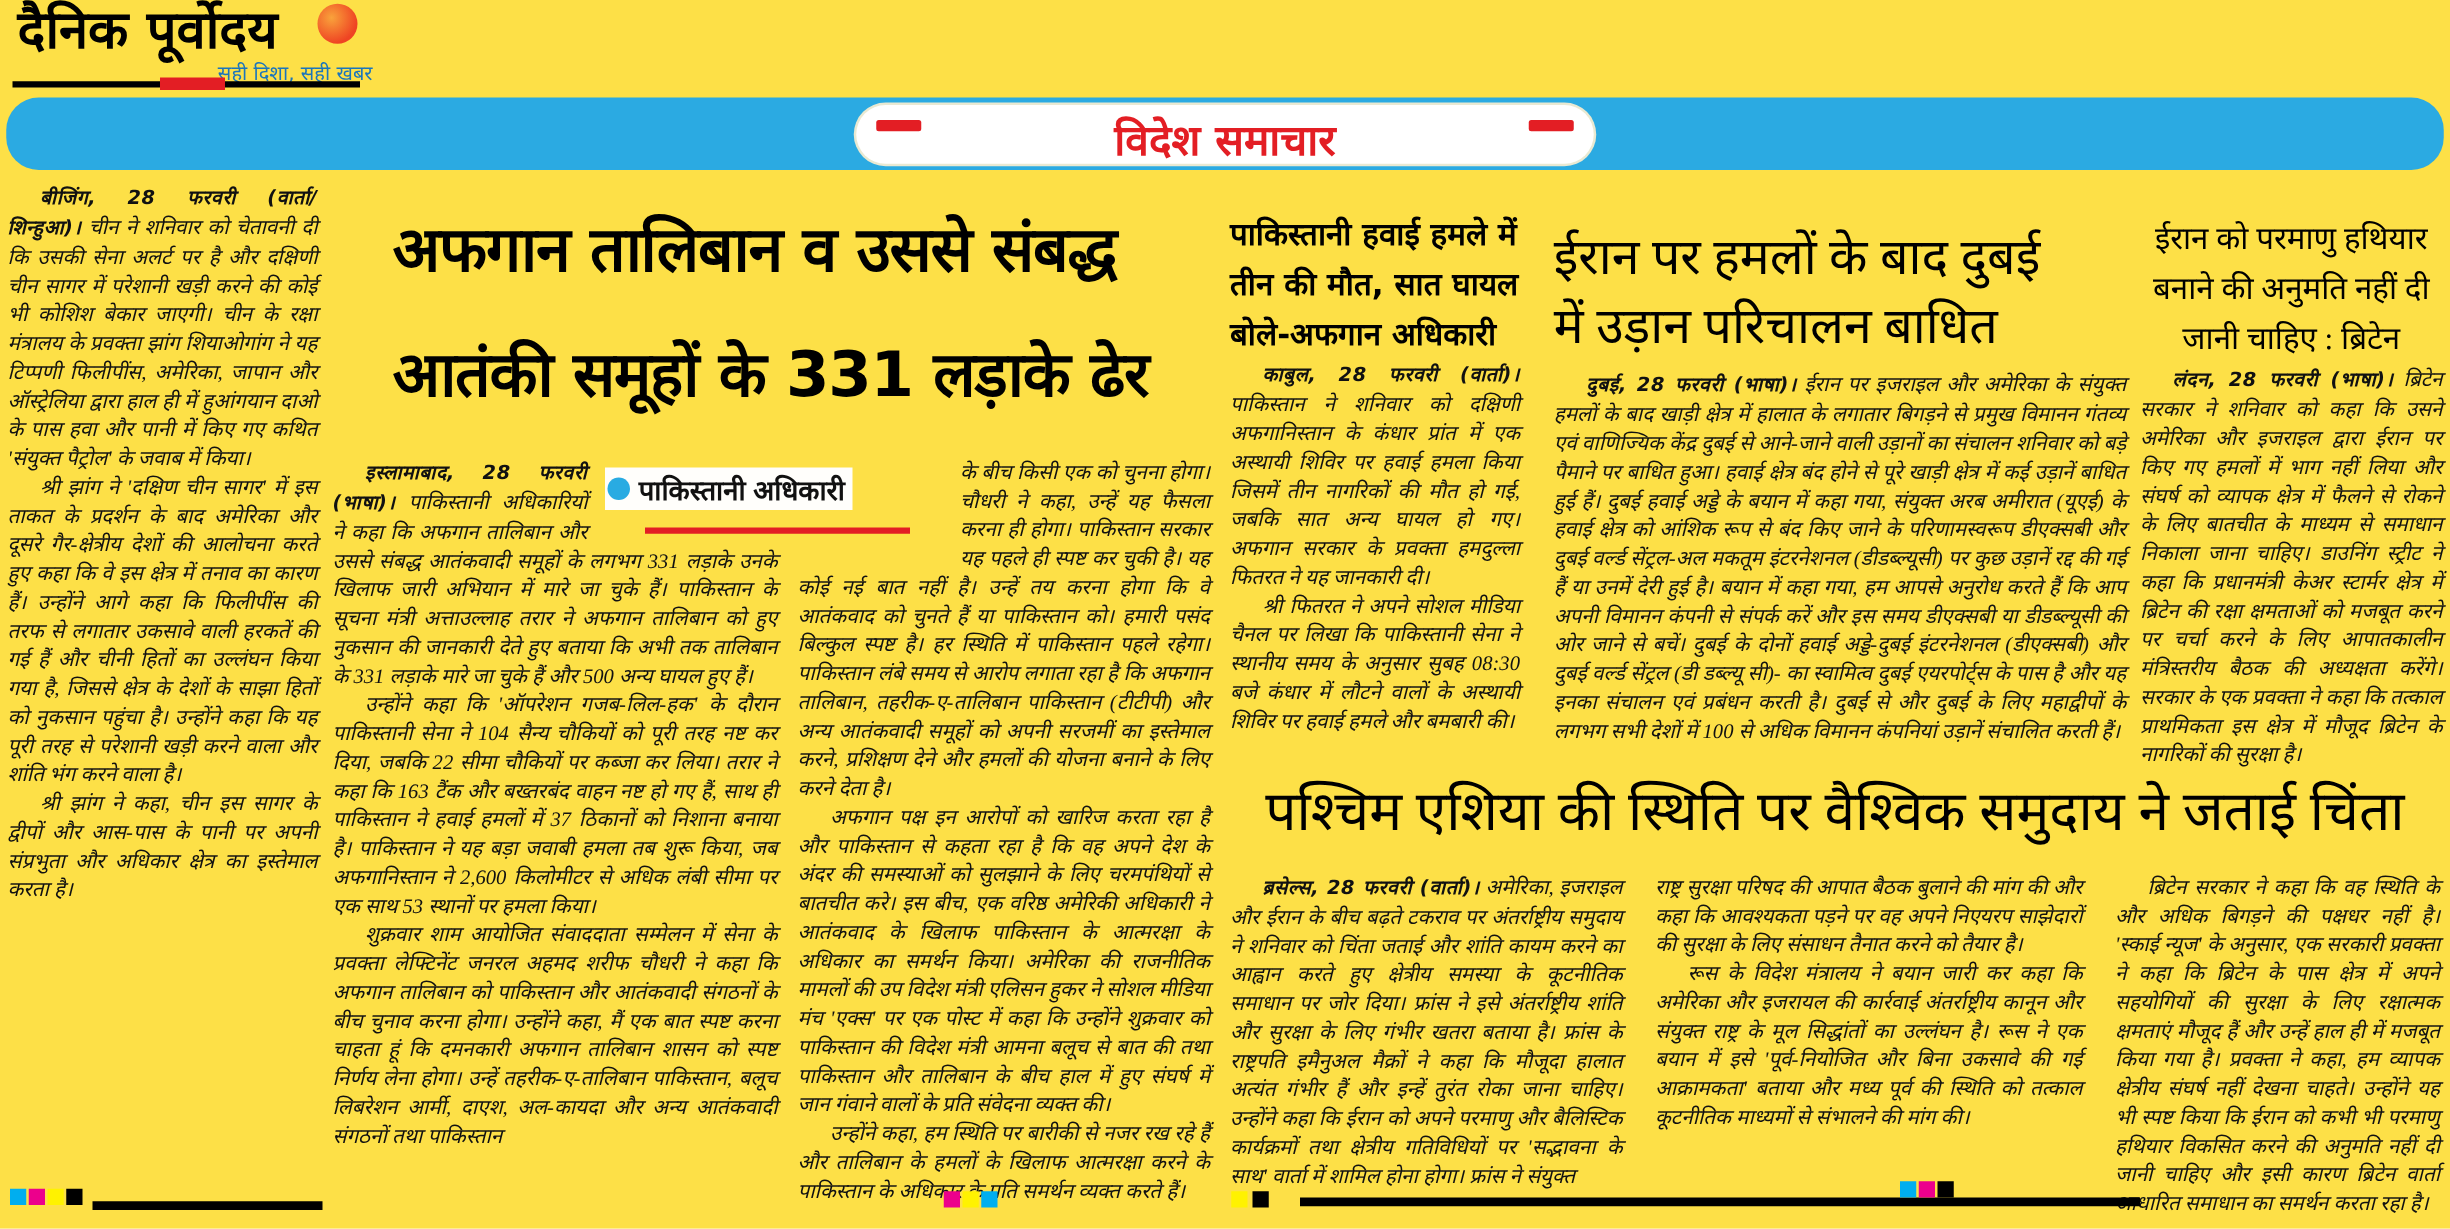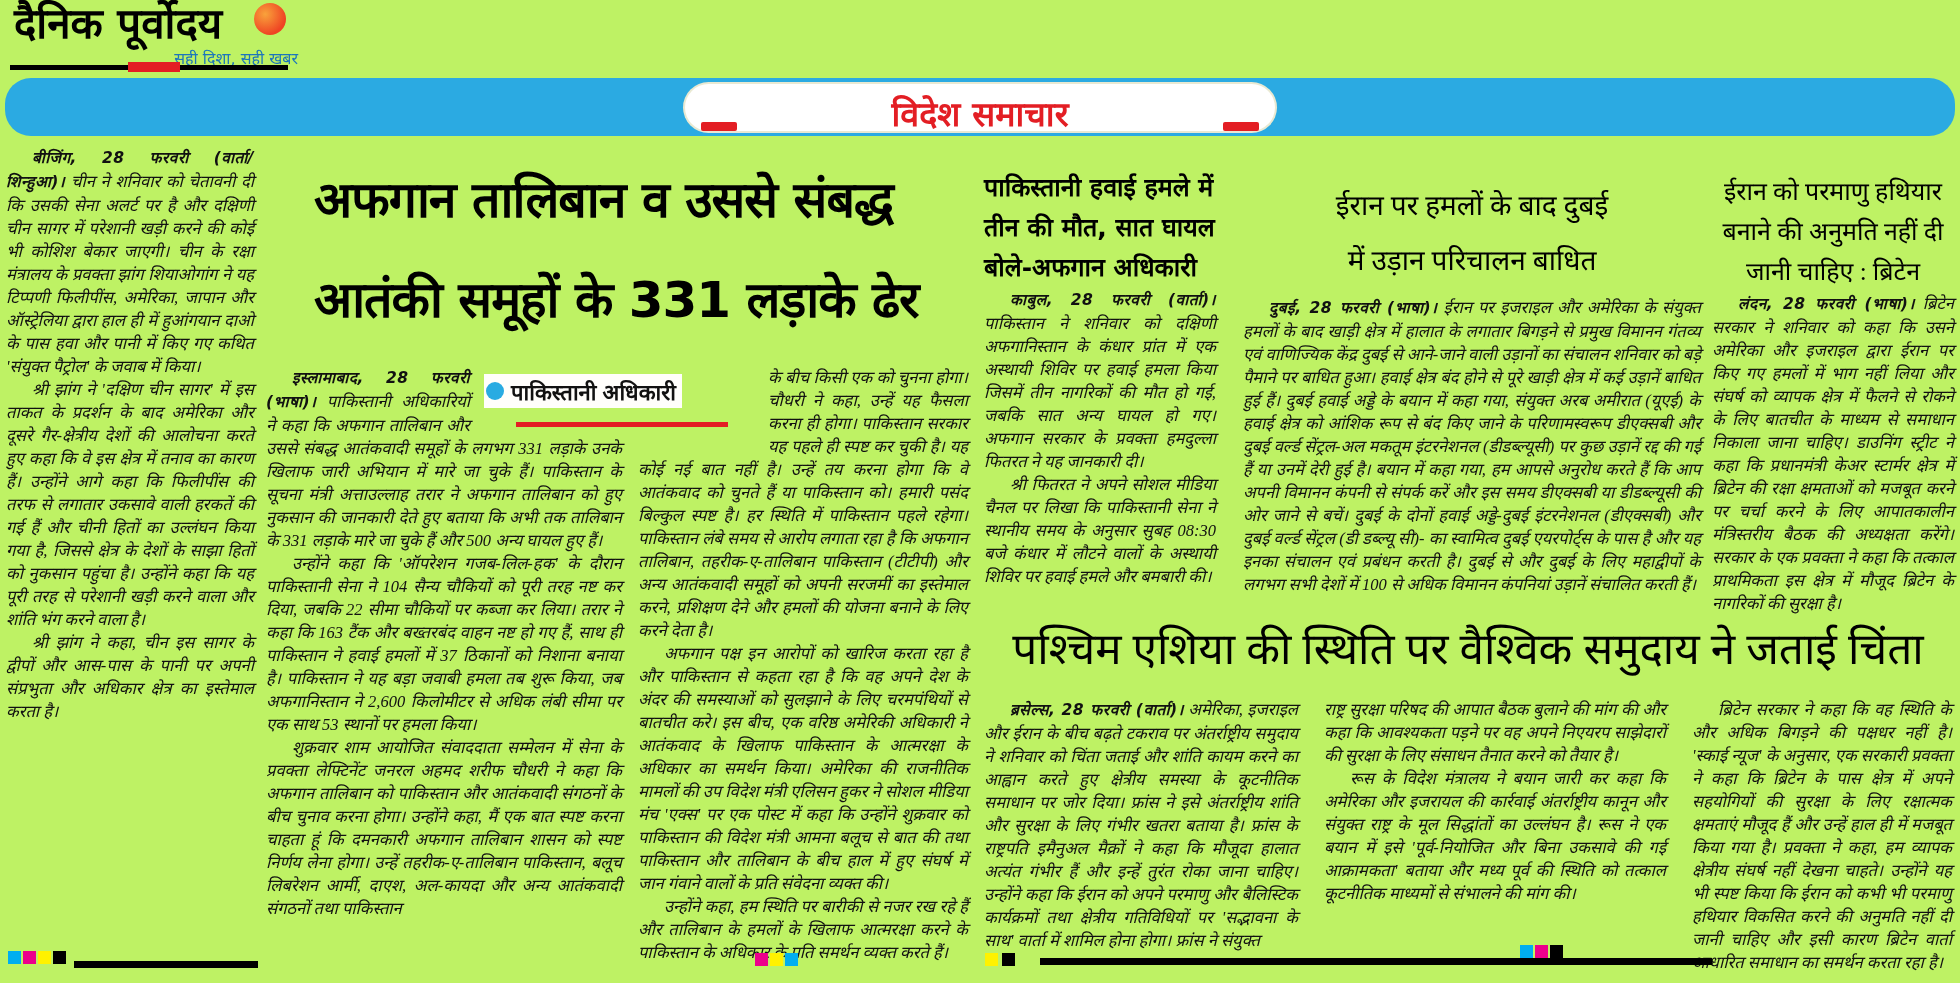--- a/index.html
+++ b/index.html
@@ -1,34 +1,34 @@
 <!DOCTYPE html>
 <html><head>
 <meta charset="utf-8">
 <style>
   html,body{margin:0;padding:0;background:#ffffff;}
-  #page{position:relative;width:1960px;height:983px;background:#bef264;overflow:hidden;
+  #page{position:relative;width:1960px;height:983px;background:#fde047;overflow:hidden;
         font-family:"Liberation Serif","DejaVu Serif",serif;color:#111;}
 
   
   .logo-wrap{position:absolute;left:14px;top:0;width:290px;height:64px;}
   .logo-sun{position:absolute;left:240px;top:3px;width:32px;height:32px;border-radius:50%;
             background:radial-gradient(circle at 35% 35%,#f9a23b,#ef4423 70%);}
   .logo-text{position:absolute;left:0;top:-2px;font-family:"DejaVu Sans","Liberation Sans",sans-serif;
              font-weight:bold;font-size:42px;line-height:52px;color:#000;white-space:nowrap;}
   .tagline{position:absolute;left:0;top:47px;width:284px;text-align:right;color:#1b75bc;
            font-family:"DejaVu Sans",sans-serif;font-weight:normal;font-size:16px;}
   .masthead-rule{position:absolute;left:10px;top:65px;width:278px;height:5px;background:#000;}
   .masthead-redmark{position:absolute;left:128px;top:62px;width:52px;height:10px;background:#e31e24;}
 
   
   .banner{position:absolute;left:5px;top:78px;width:1950px;height:58px;background:#2baae2;border-radius:26px;}
   .banner-pill{position:absolute;left:50%;transform:translateX(-50%);top:84px;width:590px;height:47px;
-               background:#fff;border-radius:24px;display:flex;align-items:flex-end;justify-content:space-between;
-               padding:0 16px;box-sizing:border-box;box-shadow:0 0 0 2px #e9e9d2;}
+               background:#fff;border-radius:24px;display:flex;align-items:flex-start;justify-content:space-between;
+               padding:12px 16px;box-sizing:border-box;box-shadow:0 0 0 2px #e9e9d2;}
   .banner-dash{width:36px;height:9px;background:#e31e24;border-radius:2px;flex:0 0 auto;}
   .banner-title{font-family:"DejaVu Sans",sans-serif;font-weight:bold;font-size:34px;color:#e31e24;line-height:1;}
 
   
   .art{position:absolute;}
   .hl-heavy{font-family:"DejaVu Sans","Liberation Sans",sans-serif;font-weight:800;color:#000;}
   .hl-thin{font-family:"Liberation Serif","DejaVu Serif",serif;font-weight:400;color:#000;}
   .body-txt{font-size:16.5px;line-height:23px;text-align:justify;font-style:italic;}
   .para{text-indent:26px;margin:0;}
   .para.noind{text-indent:0;}
@@ -47,21 +47,21 @@
   .spacer-l{float:left;width:130px;height:72px;}
   .kicker{position:absolute;left:218px;top:224px;display:flex;align-items:center;gap:7px;z-index:5;background:#fffefb;padding:2px 6px 2px 2px;}
   .kicker-dot{width:18px;height:18px;border-radius:50%;background:#29abe2;flex:0 0 auto;}
   .kicker-label{font-family:Liberation Sans, sans-serif;font-weight:bold;font-size:22px;white-space:nowrap;}
   .kicker-bar{position:absolute;left:250px;top:272px;width:212px;height:5px;background:#e31e24;z-index:5;}
   
   .a-air{left:984px;top:168px;width:232px;}
   .a-air .hl{font-size:25px;line-height:40px;}
   
   .a-dubai{left:1243px;top:178px;width:458px;}
-  .a-dubai .hl{font-size:28px;line-height:55px;text-align:center;white-space:nowrap;}
+  .a-dubai .hl{font-size:40px;line-height:55px;text-align:left;white-space:nowrap;}
   .a-dubai .body-txt{margin-top:8px;}
   
   .a-brit{left:1712px;top:172px;width:242px;}
   .a-brit .hl{font-size:25px;line-height:40px;text-align:center;white-space:nowrap;}
   
   .a-west{left:984px;top:612px;width:968px;}
   .a-west .hl{font-size:44px;line-height:76px;text-align:center;white-space:nowrap;}
   .w-body{display:flex;gap:26px;margin-top:10px;}
   .w-c1{width:314px;}
   .w-c2{width:342px;}

